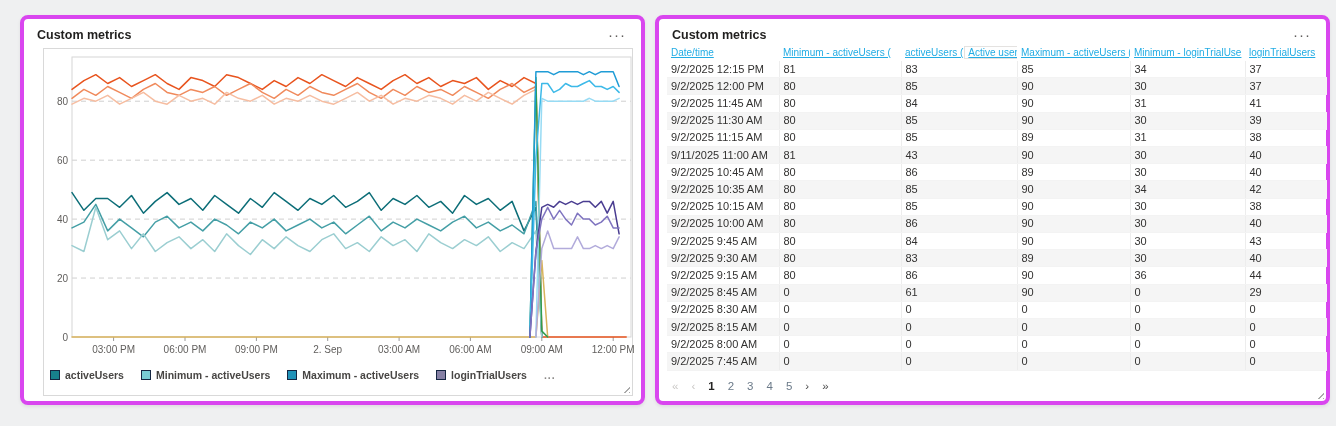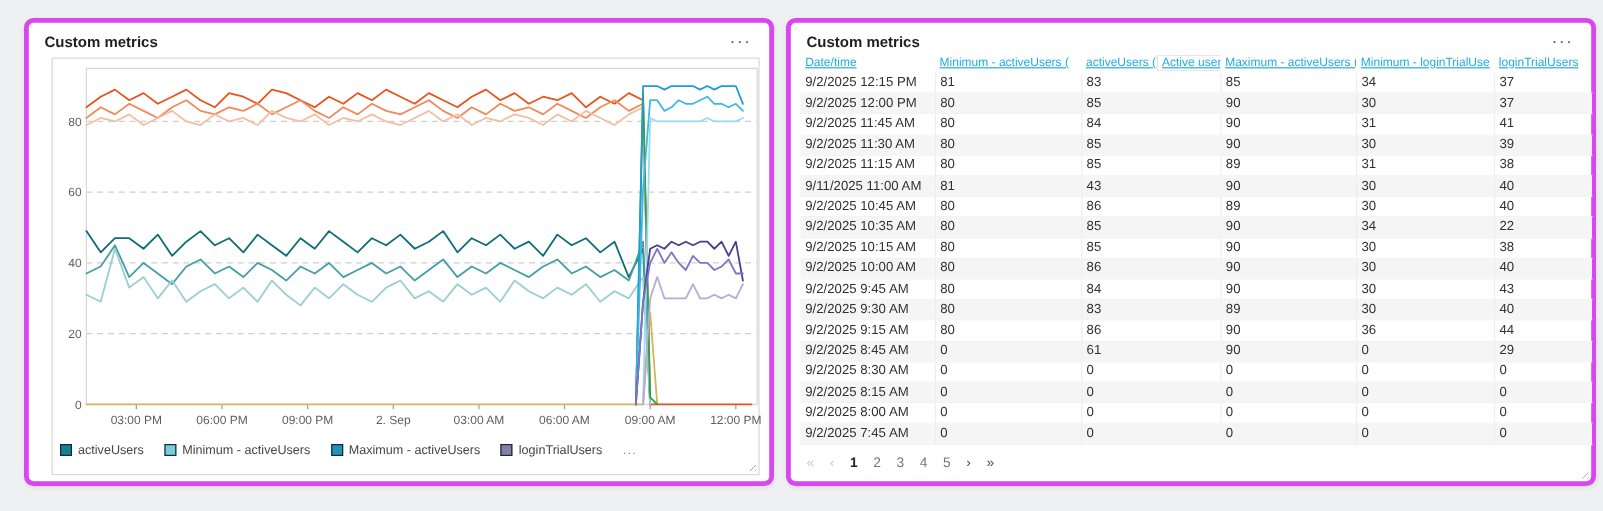--- a/index.html
+++ b/index.html
@@ -10,21 +10,21 @@
   .card-left{left:20px;width:625px;height:390px;}
   .card-right{left:655px;width:675px;height:390px;}
   .card-head{display:flex;justify-content:space-between;align-items:center;padding:9px 12px 2px 13px;}
   .card-title{font-size:12.5px;font-weight:700;color:#201f1e;margin:0;}
   .dots{border:0;background:none;color:#605e5c;font-size:15px;line-height:6px;cursor:pointer;padding:0 3px;letter-spacing:1px;}
   
   .chart-box{position:relative;margin:4px 8px 0 19px;border:1px solid #d9d9d9;height:348px;box-sizing:border-box;background:#fff;}
   svg.chart{display:block;width:595px;height:314px;}
   .ax{font-size:10px;fill:#605e5c;}
   .legend{display:flex;align-items:center;gap:17px;padding:6px 0 0 6px;font-size:10.5px;color:#484644;}
-  .litem{display:inline-flex;align-items:center;gap:5px;cursor:pointer;}
+  .litem{display:inline-flex;align-items:center;gap:5px;cursor:pointer;font-weight:bold;}
   .litem i{width:8px;height:8px;border:1.5px solid #152642;display:inline-block;flex:none;}
   .litem.more{color:#8a8886;letter-spacing:1px;}
   .resize-corner{position:absolute;right:2px;bottom:2px;width:8px;height:8px;cursor:nwse-resize;
      clip-path:polygon(100% 0,100% 100%,0 100%);
      background:repeating-linear-gradient(-45deg,#ababab 0 1px,transparent 1px 3.4px);}
   
   table{border-collapse:collapse;margin:1px 0 0 8px;font-size:11px;color:#323130;table-layout:fixed;width:660px;}
   th{color:#22ace4;text-align:left;font-weight:400;padding:2px 4px 3px 4px;white-space:nowrap;overflow:hidden;font-size:10px;cursor:pointer;text-decoration:underline;}
   th .overlay{background:#fefefe;box-shadow:0 0 0 1px #e4e2e0;padding:0 3px;margin-left:2px;}
   td{padding:1.5px 4px;line-height:13.2px;border-bottom:1px solid #f3f3f3;border-right:1px solid #ededed;white-space:nowrap;overflow:hidden;}
@@ -222,21 +222,21 @@
             <td>89</td>
             <td>30</td>
             <td>40</td>
           </tr>
           <tr>
             <td>9/2/2025 10:35 AM</td>
             <td>80</td>
             <td>85</td>
             <td>90</td>
             <td>34</td>
-            <td>22</td>
+            <td>42</td>
           </tr>
           <tr>
             <td>9/2/2025 10:15 AM</td>
             <td>80</td>
             <td>85</td>
             <td>90</td>
             <td>30</td>
             <td>38</td>
           </tr>
           <tr>

